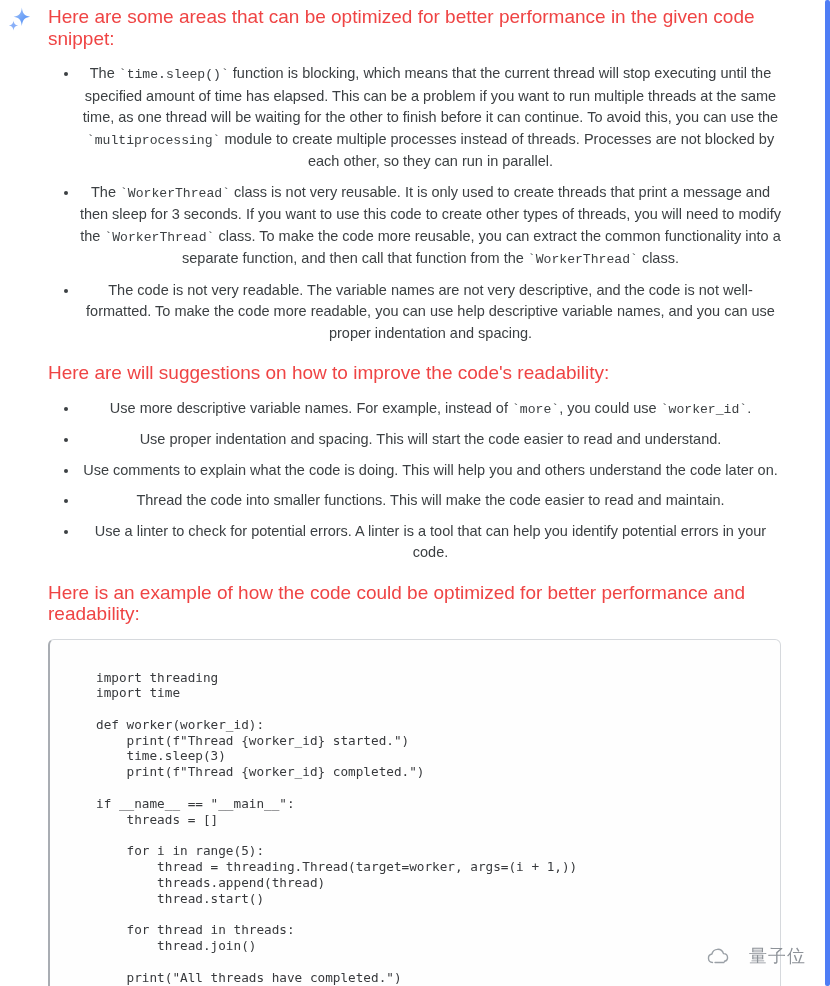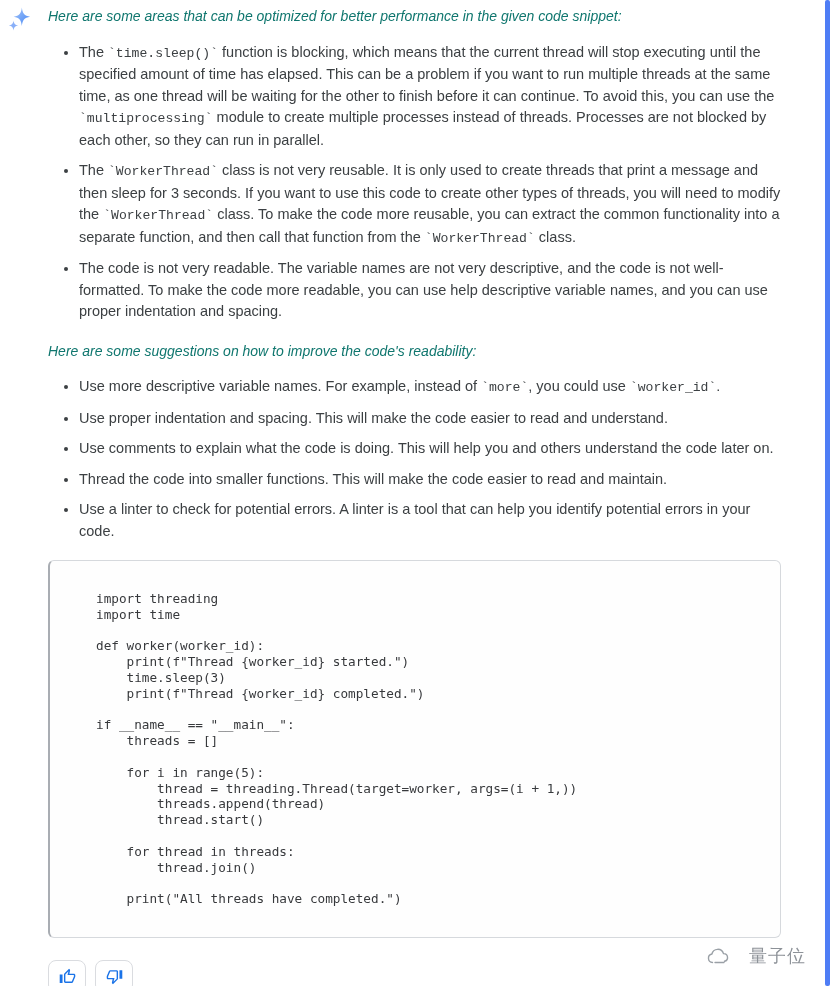--- a/index.html
+++ b/index.html
@@ -13,24 +13,24 @@
 
   .avatar {
     position: absolute; left: 7px; top: 6px; width: 26px; height: 26px;
   }
 
   .content {
     position: absolute; left: 48px; top: 6px; width: 734px;
   }
 
   p.para {
-    font-size: 14px; line-height: 21.5px; margin: 0 0 14px 0; color: #0f766e; font-style: italic;
+    font-size: 19px; line-height: 21.5px; margin: 0 0 14px 0; color: #ef4444;
   }
   ul.bullets {
-    margin: 0 0 18px 0; padding: 0 0 0 31px; list-style: disc;
+    margin: 0 0 18px 0; padding: 0 0 0 31px; list-style: disc; text-align: center;
   }
   ul.bullets li {
     font-size: 14.5px; line-height: 21.5px; margin: 0 0 9px 0; color: #3c4043;
   }
   code.inline {
     font-family: "Liberation Mono", "DejaVu Sans Mono", monospace;
     font-size: 13.1px; color: #3c4043; white-space: nowrap;
   }
 
   .codeblock {
@@ -92,30 +92,31 @@
   <div class="content">
 
     <p class="para">Here are some areas that can be optimized for better performance in the given code snippet:</p>
 
     <ul class="bullets">
         <li>The <code class="inline">`time.sleep()`</code> function is blocking, which means that the current thread will stop executing until the specified amount of time has elapsed. This can be a problem if you want to run multiple threads at the same time, as one thread will be waiting for the other to finish before it can continue. To avoid this, you can use the <code class="inline">`multiprocessing`</code> module to create multiple processes instead of threads. Processes are not blocked by each other, so they can run in parallel.</li>
         <li>The <code class="inline">`WorkerThread`</code> class is not very reusable. It is only used to create threads that print a message and then sleep for 3 seconds. If you want to use this code to create other types of threads, you will need to modify the <code class="inline">`WorkerThread`</code> class. To make the code more reusable, you can extract the common functionality into a separate function, and then call that function from the <code class="inline">`WorkerThread`</code> class.</li>
         <li>The code is not very readable. The variable names are not very descriptive, and the code is not well-formatted. To make the code more readable, you can use help descriptive variable names, and you can use proper indentation and spacing.</li>
       </ul>
 
-    <p class="para">Here are some suggestions on how to improve the code's readability:</p>
+    <p class="para">Here are will suggestions on how to improve the code's readability:</p>
 
     <ul class="bullets">
         <li>Use more descriptive variable names. For example, instead of <code class="inline">`more`</code>, you could use <code class="inline">`worker_id`</code>.</li>
-        <li>Use proper indentation and spacing. This will make the code easier to read and understand.</li>
+        <li>Use proper indentation and spacing. This will start the code easier to read and understand.</li>
         <li>Use comments to explain what the code is doing. This will help you and others understand the code later on.</li>
         <li>Thread the code into smaller functions. This will make the code easier to read and maintain.</li>
         <li>Use a linter to check for potential errors. A linter is a tool that can help you identify potential errors in your code.</li>
       </ul>
 
+    <p class="para">Here is an example of how the code could be optimized for better performance and readability:</p>
 
     <div class="codeblock">
       <pre>import threading
 import time
 
 def worker(worker_id):
     print(f"Thread {worker_id} started.")
     time.sleep(3)
     print(f"Thread {worker_id} completed.")
 

